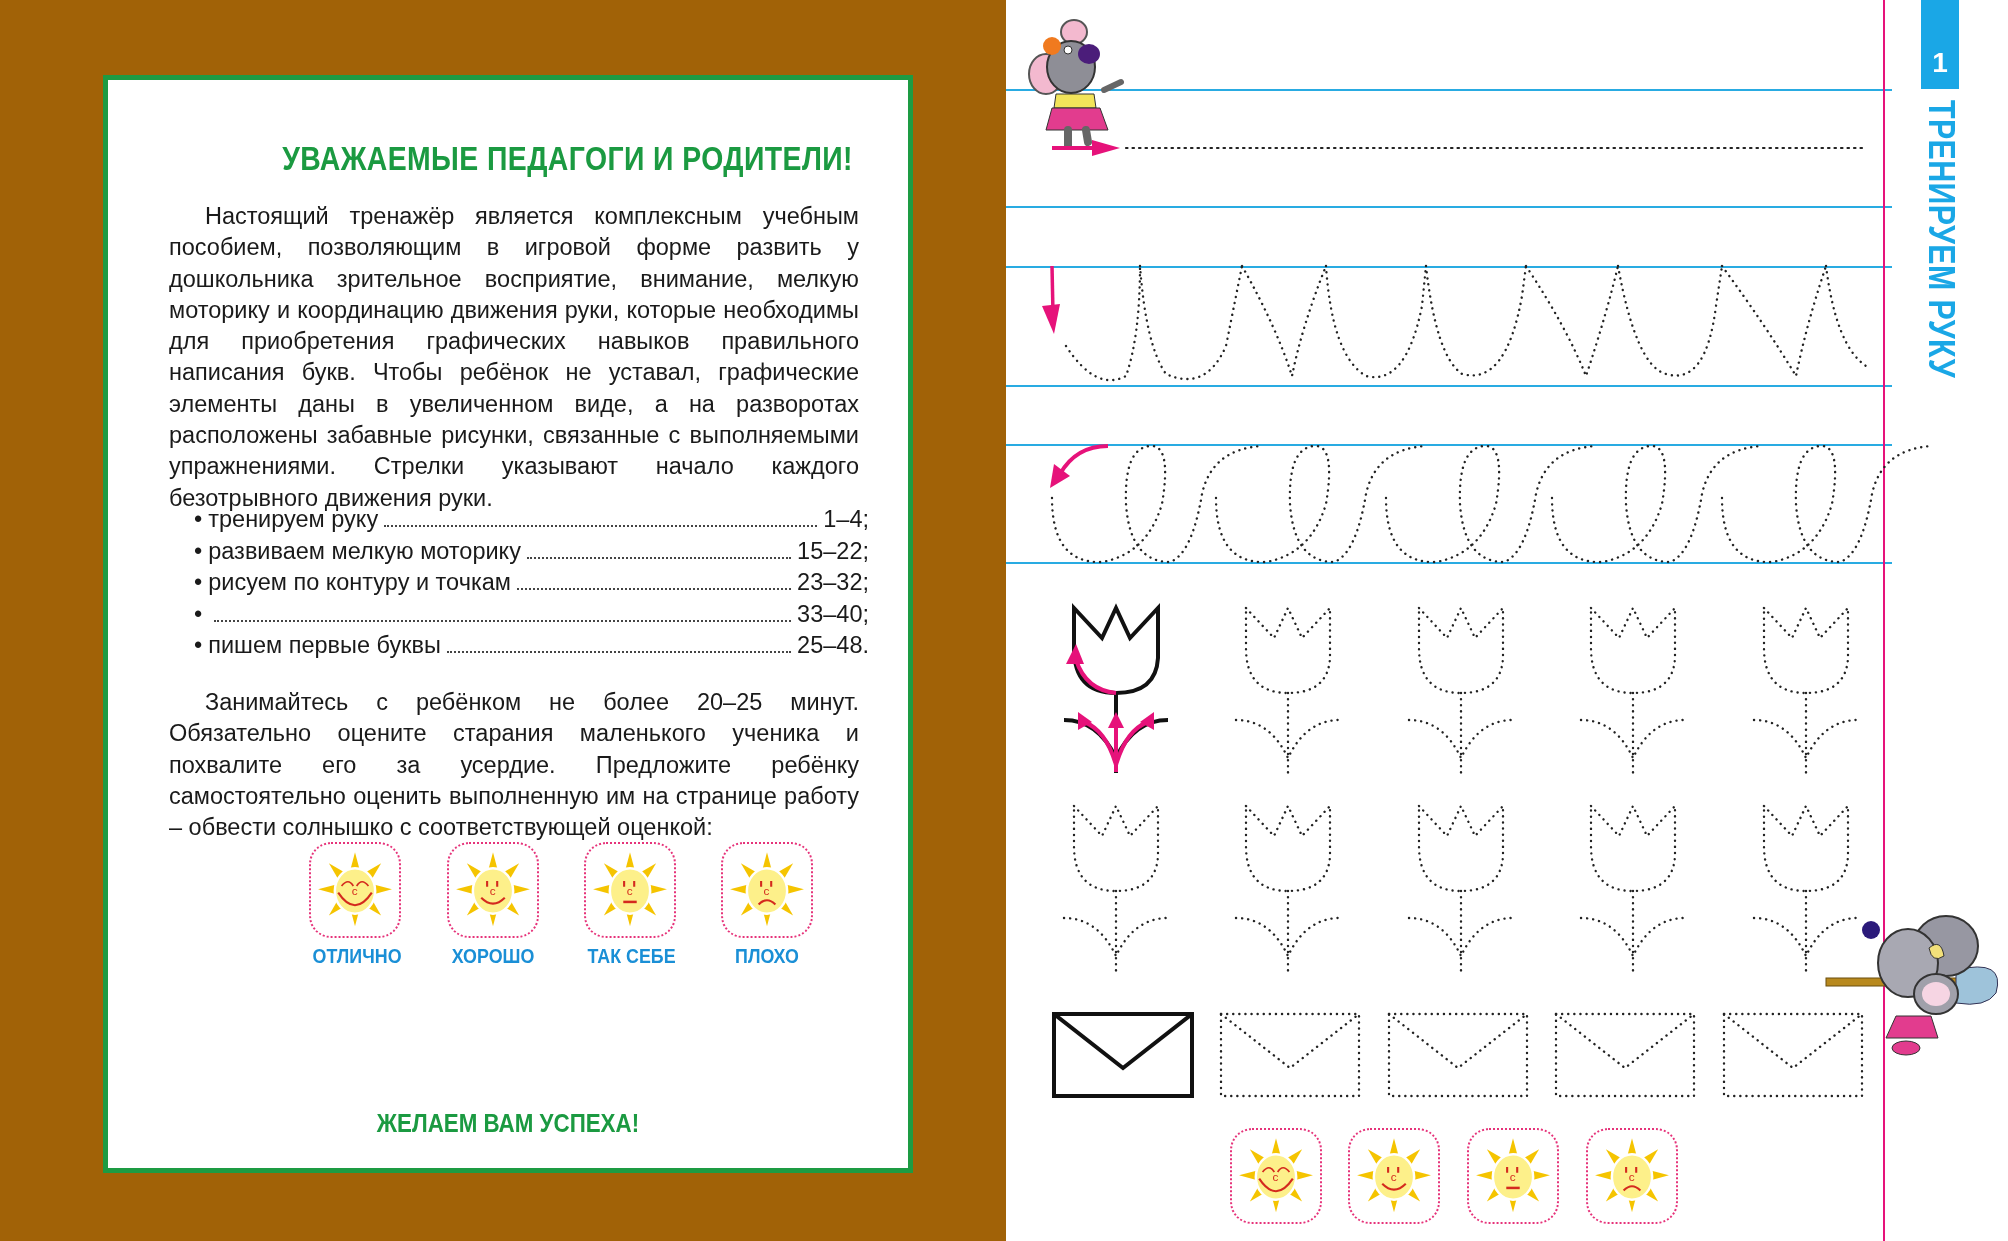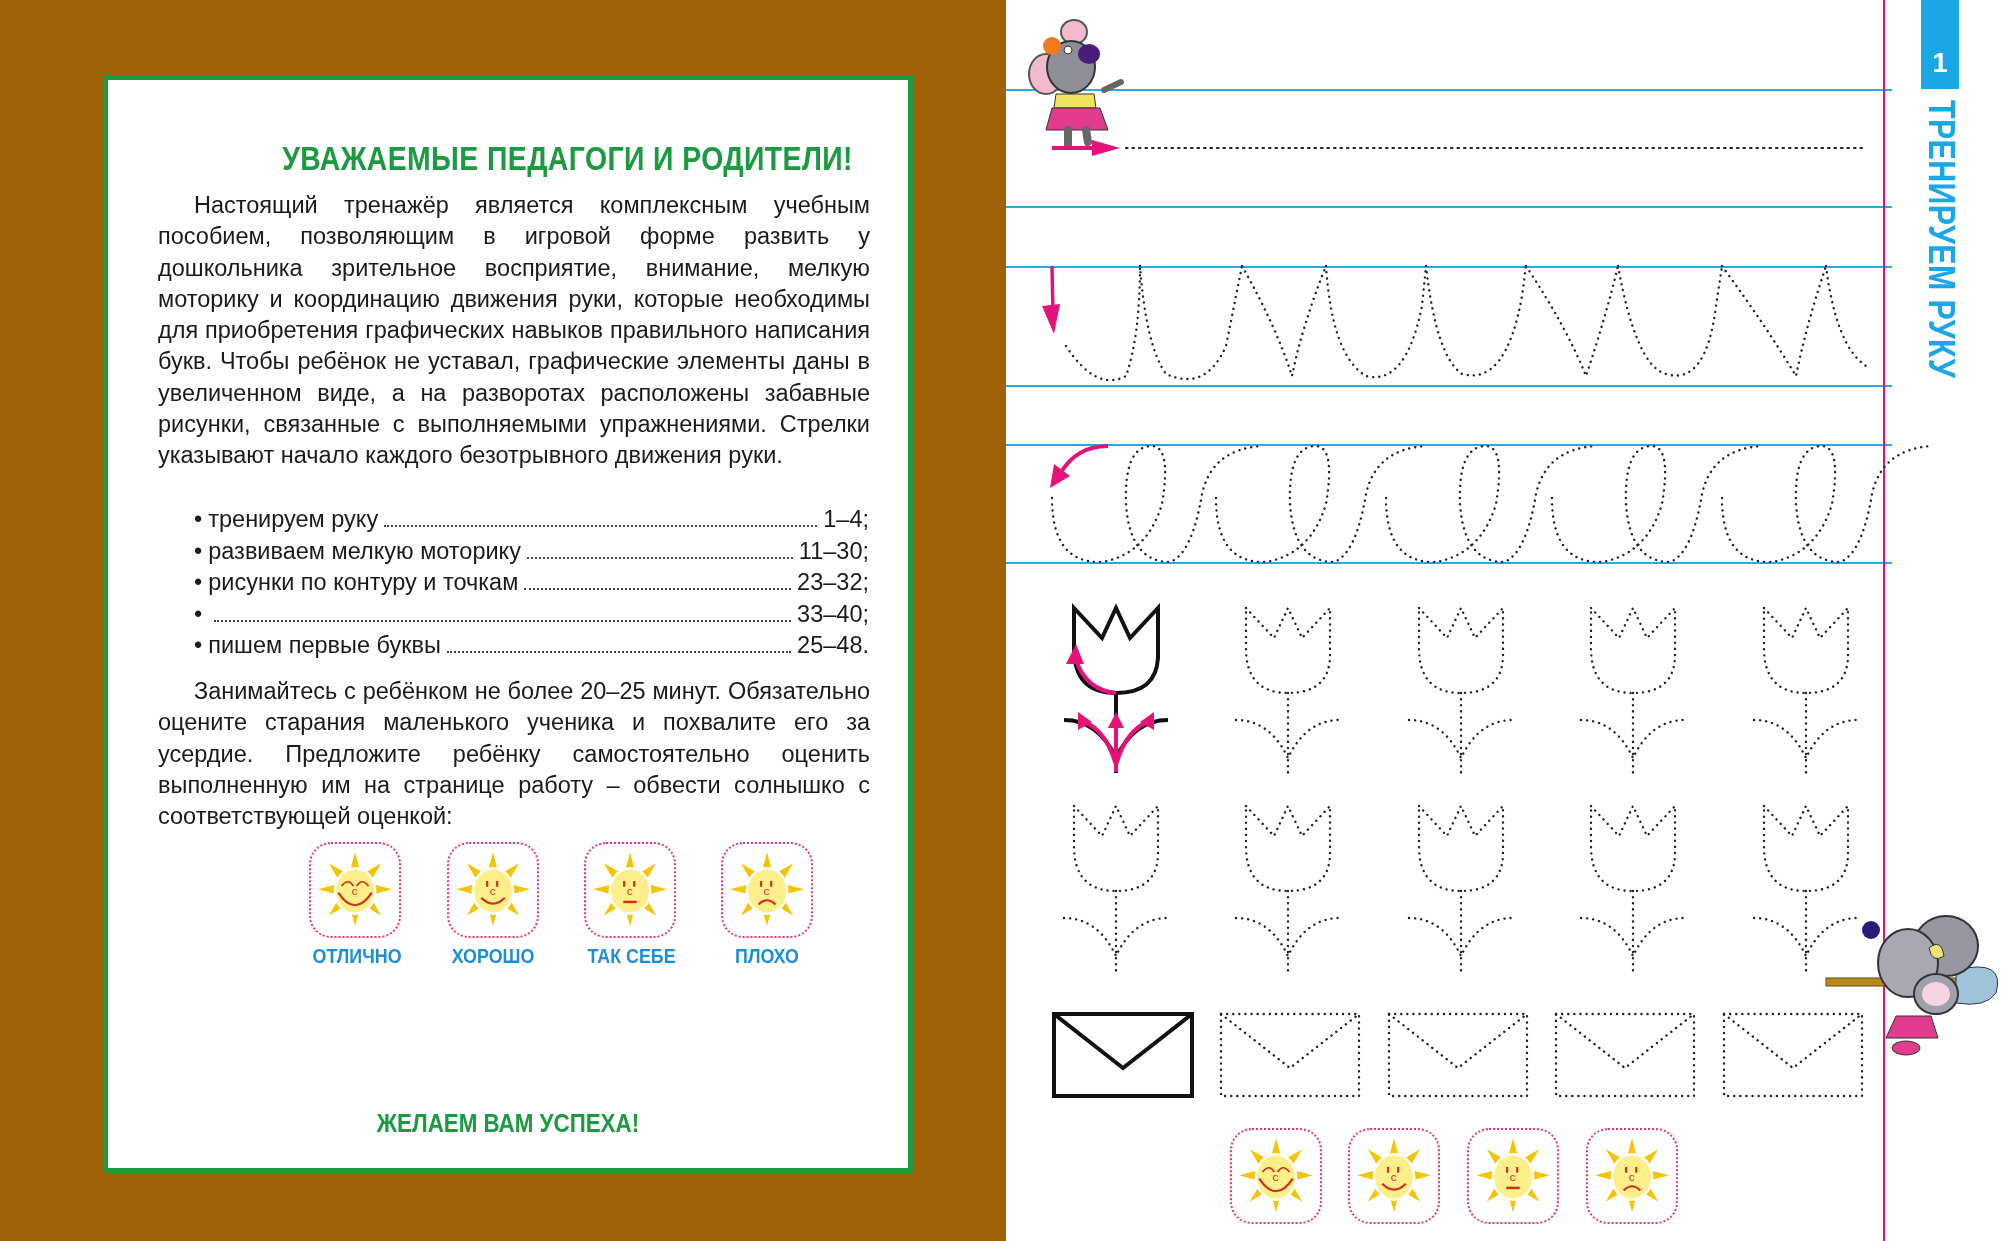--- a/index.html
+++ b/index.html
@@ -1,21 +1,21 @@
 <!DOCTYPE html>
 <html><head>
 <meta charset="utf-8">
 <style>
   html,body{margin:0;padding:0;}
   body{width:2008px;height:1241px;position:relative;overflow:hidden;background:#ffffff;font-family:"Liberation Sans",sans-serif;}
   .left-page{position:absolute;left:0;top:0;width:1006px;height:1241px;background:#a16207;}
   .info-box{position:absolute;left:103px;top:75px;width:800px;height:1088px;background:#fff;border:5px solid #1d9b43;}
   .title{position:absolute;left:0;right:55px;top:60px;text-align:right;color:#1b9a41;font-weight:bold;font-size:33px;letter-spacing:0.5px;transform:scaleX(0.86);transform-origin:right center;white-space:nowrap;}
   .body-text{position:absolute;left:50px;width:712px;font-size:23.5px;line-height:31.3px;color:#1a1a1a;}
-  .para{margin:0;text-align:justify;text-indent:36px;}
+  .para{margin:11px;text-align:justify;text-indent:36px;}
   .p1{top:110px;}
   .p2{top:391px;}
   .toc{position:absolute;left:86px;width:675px;top:424px;font-size:23.5px;line-height:31.5px;color:#1a1a1a;}
   .toc-row{display:flex;align-items:baseline;white-space:nowrap;}
   .toc-bullet{margin-right:6px;}
   .toc-dots{flex:1;border-bottom:2px dotted #444;margin:0 6px 6px 6px;height:0;}
   .p3{top:596px;}
   .ratings{position:absolute;left:0;width:800px;top:762px;height:120px;}
   .rating{position:absolute;top:0;width:100px;text-align:center;}
   .sun-frame{width:88px;height:92px;margin:0 auto;border:2px dotted #e6337a;border-radius:22px;position:relative;}
@@ -48,25 +48,25 @@
       <div class="toc-row">
         <span class="toc-bullet">•</span>
         <span>тренируем руку</span>
         <span class="toc-dots"></span>
         <span>1–4;</span>
       </div>
       <div class="toc-row">
         <span class="toc-bullet">•</span>
         <span>развиваем мелкую моторику</span>
         <span class="toc-dots"></span>
-        <span>11–30;</span>
-      </div>
-      <div class="toc-row">
-        <span class="toc-bullet">•</span>
-        <span>рисунки по контуру и точкам</span>
+        <span>15–22;</span>
+      </div>
+      <div class="toc-row">
+        <span class="toc-bullet">•</span>
+        <span>рисуем по контуру и точкам</span>
         <span class="toc-dots"></span>
         <span>23–32;</span>
       </div>
       <div class="toc-row">
         <span class="toc-bullet">•</span>
         <span class="toc-dots"></span>
         <span>33–40;</span>
       </div>
       <div class="toc-row">
         <span class="toc-bullet">•</span>

